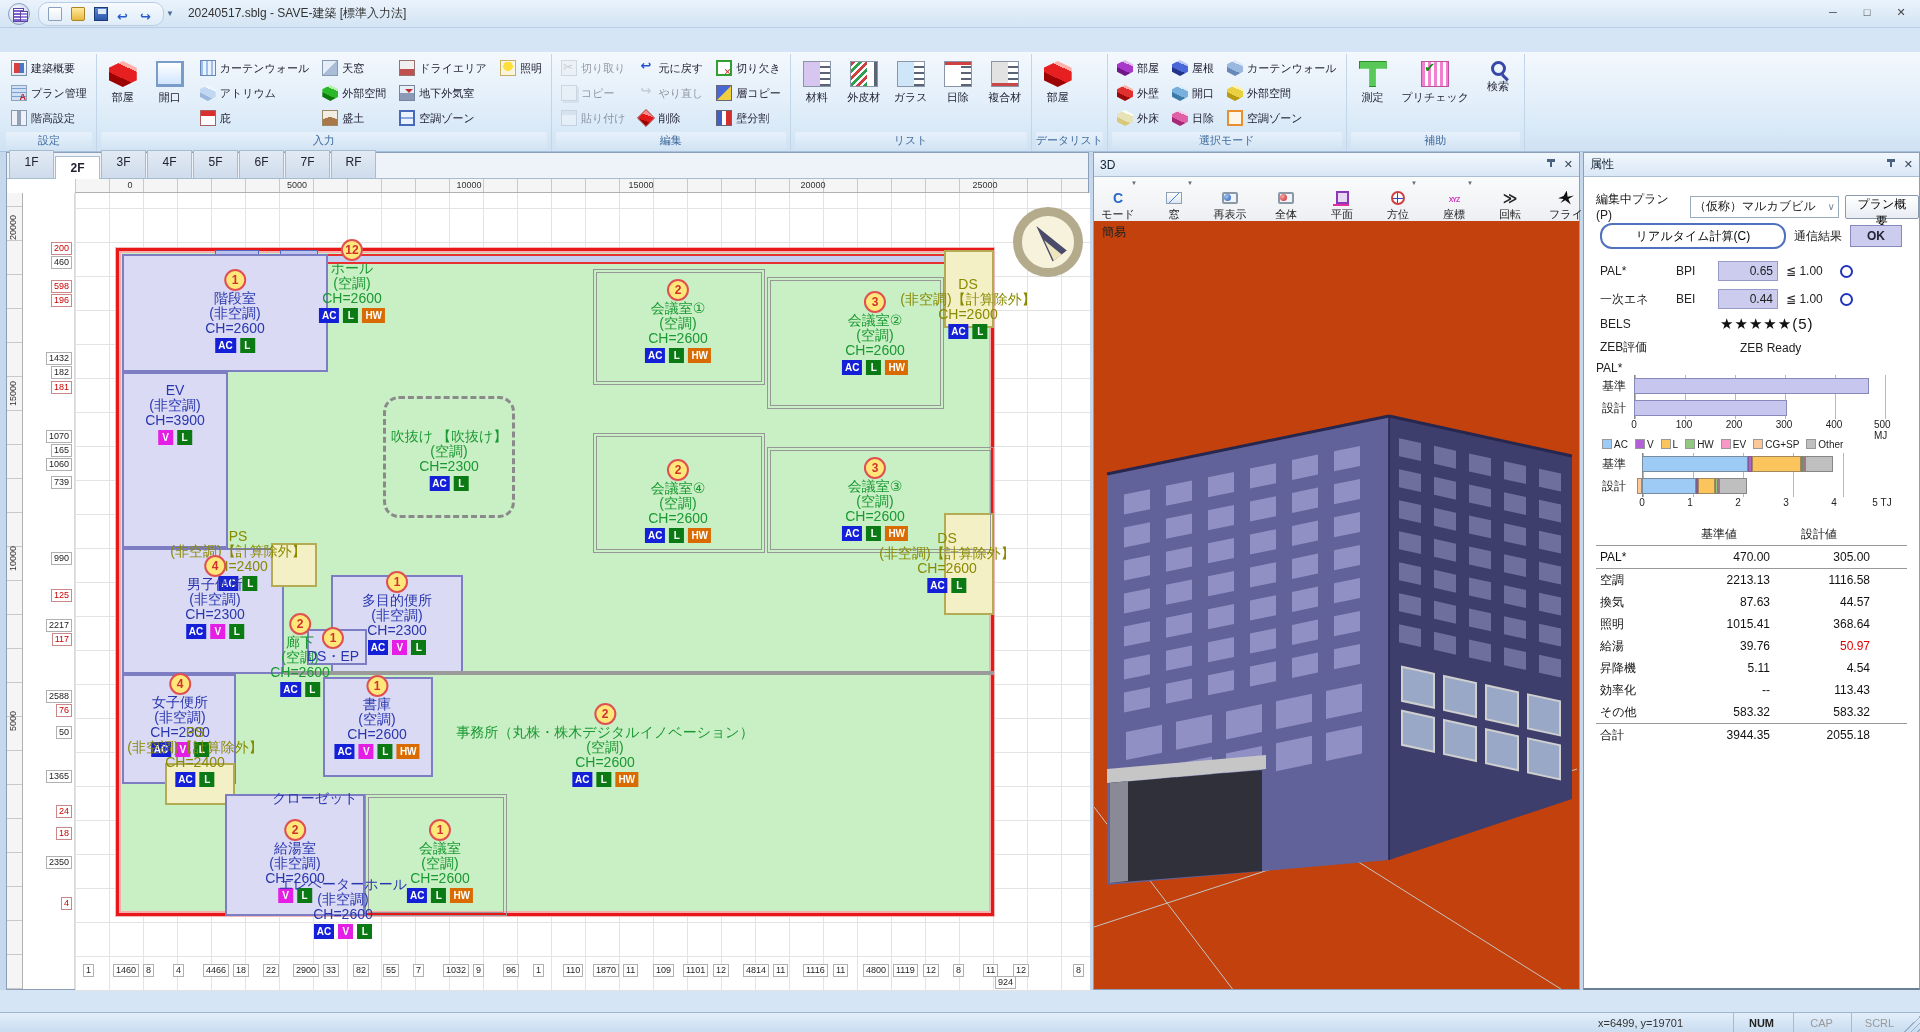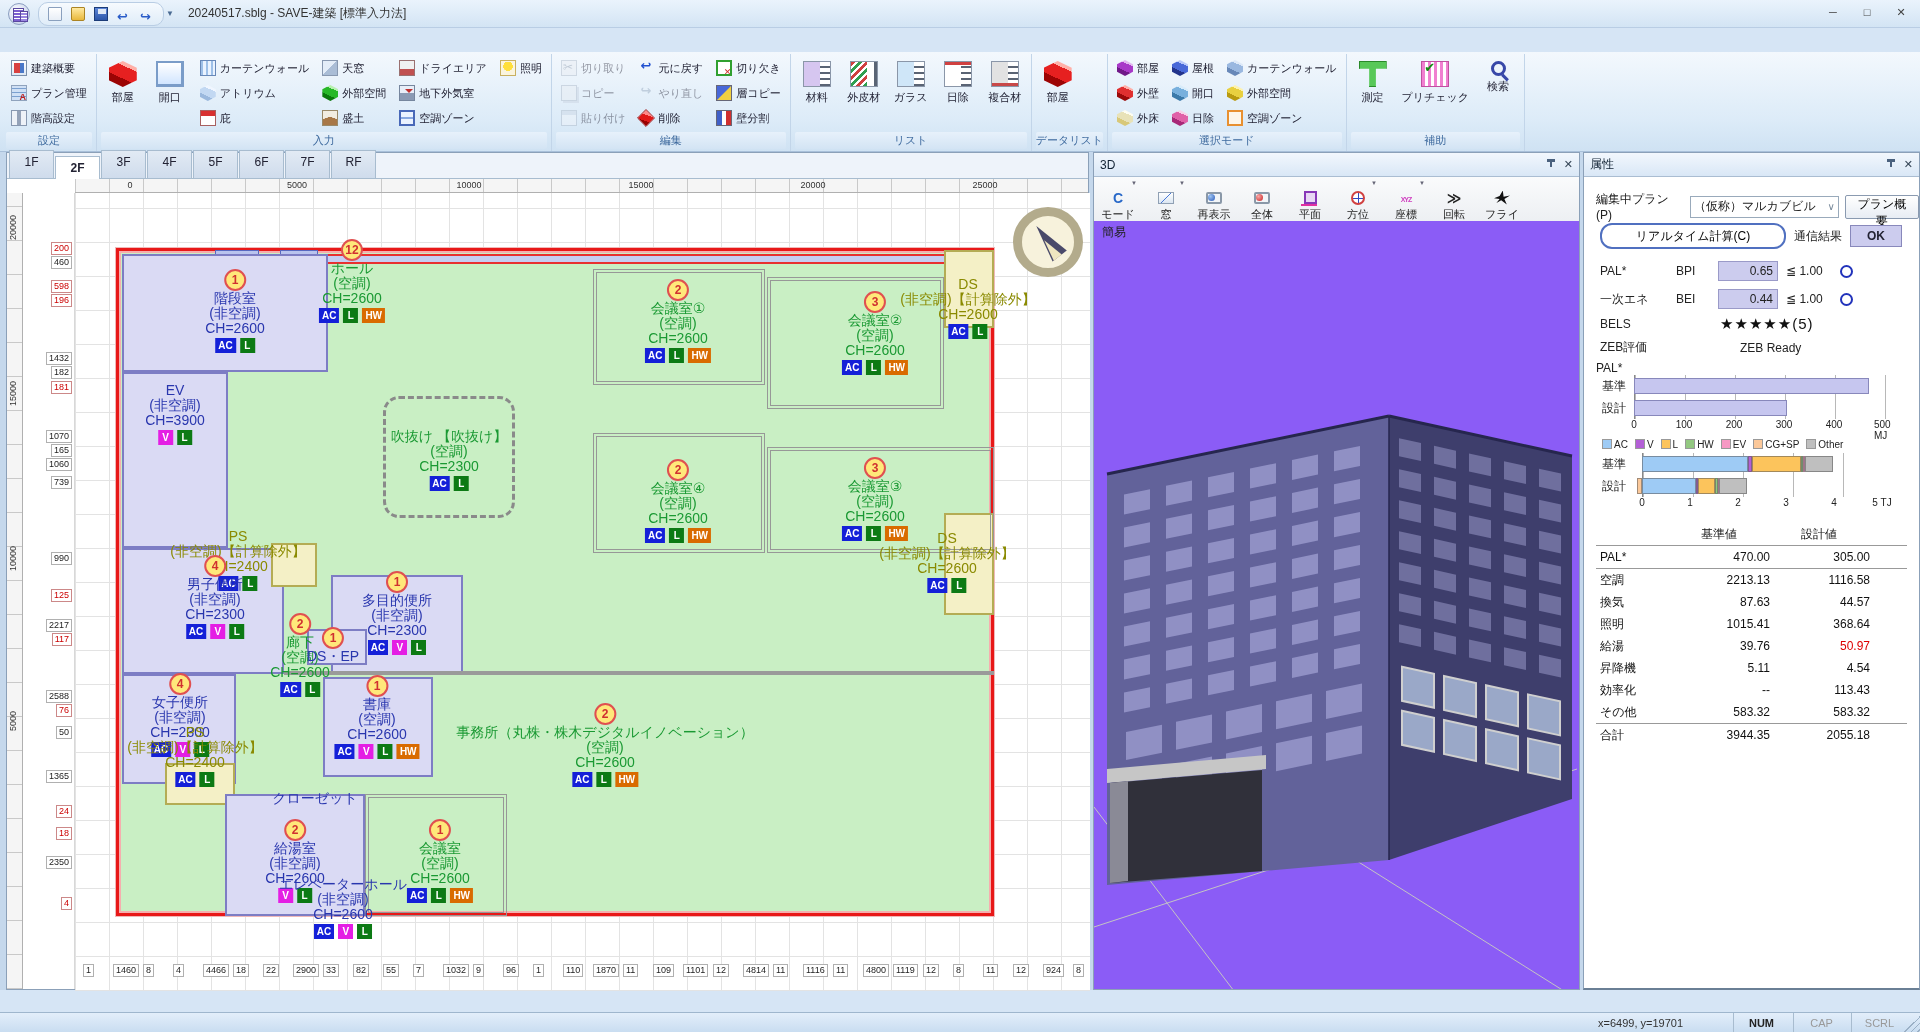--- a/index.html
+++ b/index.html
@@ -134,36 +134,36 @@
   .compass::after{content:"";position:absolute;left:24px;top:22px;width:0;height:0;border-left:5px solid transparent;border-right:5px solid transparent;border-bottom:22px solid #efe6c0;transform:rotate(-38deg)}
 
   
   .panel3d{position:absolute;left:1093px;top:0;width:487px;height:838px;background:#fff;border:1px solid #8ba0b8}
   .phead{height:24px;background:linear-gradient(#f2f7fd,#d9e7f6);border-bottom:1px solid #aabdd2;display:flex;align-items:center;padding:0 6px;font-size:12px;color:#123}
   .phead .sp{flex:1}
   .pinicon{width:10px;height:12px;position:relative;margin-right:8px}
   .pinicon::before{content:"";position:absolute;left:4px;top:0;width:2px;height:8px;background:#4a617e}
   .pinicon::after{content:"";position:absolute;left:1px;top:0;width:8px;height:3px;background:#4a617e}
   .pclose{font-size:11px;color:#345}
-  .toolbar3d{height:58px;background:linear-gradient(#fafbfc,#e9ecf0);border-bottom:1px solid #c0c8d2;display:flex;align-items:stretch;padding:2px 4px;gap:8px}
+  .toolbar3d{height:58px;background:linear-gradient(#fafbfc,#e9ecf0);border-bottom:1px solid #c0c8d2;display:flex;align-items:stretch;padding:2px 4px;gap:16px}
   .t3btn{display:flex;flex-direction:column;align-items:center;justify-content:center;gap:1px;font-size:11px;color:#222;min-width:40px;position:relative;border-radius:2px}
   .t3dd{position:absolute;right:1px;top:1px;font-size:6px;color:#667}
   .t3i{width:18px;height:16px;position:relative;display:flex;align-items:center;justify-content:center}
   .t3-mode::before{content:"C";color:#2868c8;font-weight:bold;font-size:14px}
   .t3-win{width:16px;height:12px;border:1px solid #90a0b4;background:linear-gradient(135deg,transparent 46%,#4878d8 46% 54%,transparent 54%),linear-gradient(#fff,#dce6f2)}
   .t3-redisplay,.t3-whole{width:16px;height:12px;border:2px solid #8a98a8;border-radius:2px;background:#f2f5f8}
   .t3-redisplay::after{content:"";width:7px;height:7px;border-radius:50%;background:radial-gradient(circle at 35% 35%,#9ec4f2,#2858b8);position:absolute}
   .t3-whole::after{content:"";width:7px;height:7px;border-radius:50%;background:radial-gradient(circle at 35% 35%,#f8a8a8,#c82020);position:absolute}
   .t3-plane{width:13px;height:13px;border:2px solid #8838b8;background:#e8d8f4}
   .t3-plane::after{content:"";position:absolute;left:0;bottom:0;width:16px;height:2px;background:#e030a0}
   .t3-direction{width:14px;height:14px;border:2px solid #d04040;border-radius:50%;background:linear-gradient(90deg,transparent 45%,#3048c0 45% 55%,transparent 55%),linear-gradient(0deg,transparent 45%,#3048c0 45% 55%,transparent 55%),#fff}
   .t3-coords::before{content:"XYZ";font-size:7px;font-weight:bold;color:#d040c0;letter-spacing:-1px}
   .t3-rotate::before{content:"≫";font-size:14px;font-weight:bold;color:#222}
   .t3-fly{background:#111;clip-path:polygon(0 55%,35% 40%,55% 0,60% 45%,100% 35%,65% 60%,80% 100%,45% 70%,15% 90%,35% 60%);width:16px;height:14px}
-  .viewport3d{position:absolute;left:0;top:68px;right:0;bottom:0;background:#8b5cf6;overflow:hidden}
+  .viewport3d{position:absolute;left:0;top:68px;right:0;bottom:0;background:#c2410c;overflow:hidden}
   .simple-lbl{position:absolute;left:8px;top:3px;font-size:12px;color:#222;z-index:3}
   #bsvg{position:absolute;left:0;top:0}
 
   
   .attr-panel{position:absolute;left:1583px;top:0;width:337px;height:838px;background:#fff;border:1px solid #8ba0b8;border-bottom:2px solid #6a7f95}
   .attr-body{position:absolute;left:0;top:24px;right:0;bottom:0;font-size:12px;color:#222}
   .arow{position:absolute;display:flex;align-items:center}
   .combo{width:150px;height:22px;border:1px solid #9ab;background:#fff;display:flex;align-items:center;padding:0 3px}
   .cval{flex:1;overflow:hidden;white-space:nowrap;font-size:12px}
   .carr{color:#789;font-size:10px}
@@ -546,21 +546,21 @@
             <span class="dimbox" style="left: 668px;">4814</span>
             <span class="dimbox" style="left: 698px;">11</span>
             <span class="dimbox" style="left: 728px;">1116</span>
             <span class="dimbox" style="left: 758px;">11</span>
             <span class="dimbox" style="left: 788px;">4800</span>
             <span class="dimbox" style="left: 818px;">1119</span>
             <span class="dimbox" style="left: 848px;">12</span>
             <span class="dimbox" style="left: 878px;">8</span>
             <span class="dimbox" style="left: 908px;">11</span>
             <span class="dimbox" style="left: 938px;">12</span>
-            <span class="dimbox" style="left: 968px;">924</span>
+            <span class="dimbox" style="left: 920px; margin-top: 12px;">924</span>
             <span class="dimbox" style="left: 998px;">8</span>
           </div>
       <div class="shp outline" style="left: 41px; top: 55px; width: 878px; height: 668px;"></div>
           <div class="shp winband" style="left: 253px; top: 61px; width: 662px; height: 10px;"></div>
           <div class="shp winseg" style="left: 140px; top: 57px; width: 44px; height: 9px;"></div>
           <div class="shp winseg" style="left: 205px; top: 57px; width: 38px; height: 9px;"></div>
           <div class="shp nonac" style="left: 47px; top: 61px; width: 206px; height: 118px;"></div>
           <div class="shp nonac" style="left: 47px; top: 179px; width: 106px; height: 176px;"></div>
           <div class="shp nonac" style="left: 47px; top: 355px; width: 162px; height: 126px;"></div>
           <div class="shp nonac" style="left: 47px; top: 481px; width: 114px; height: 110px;"></div>

